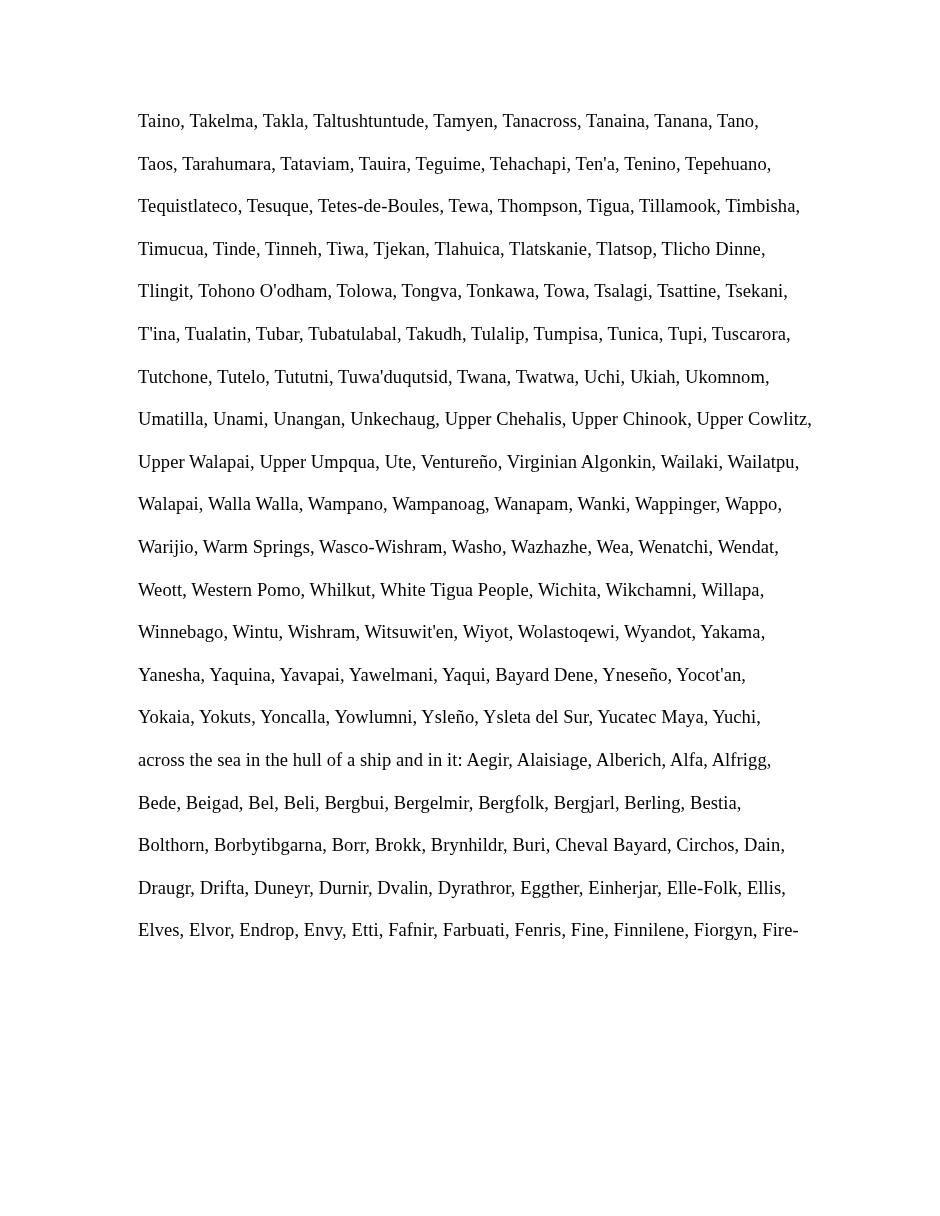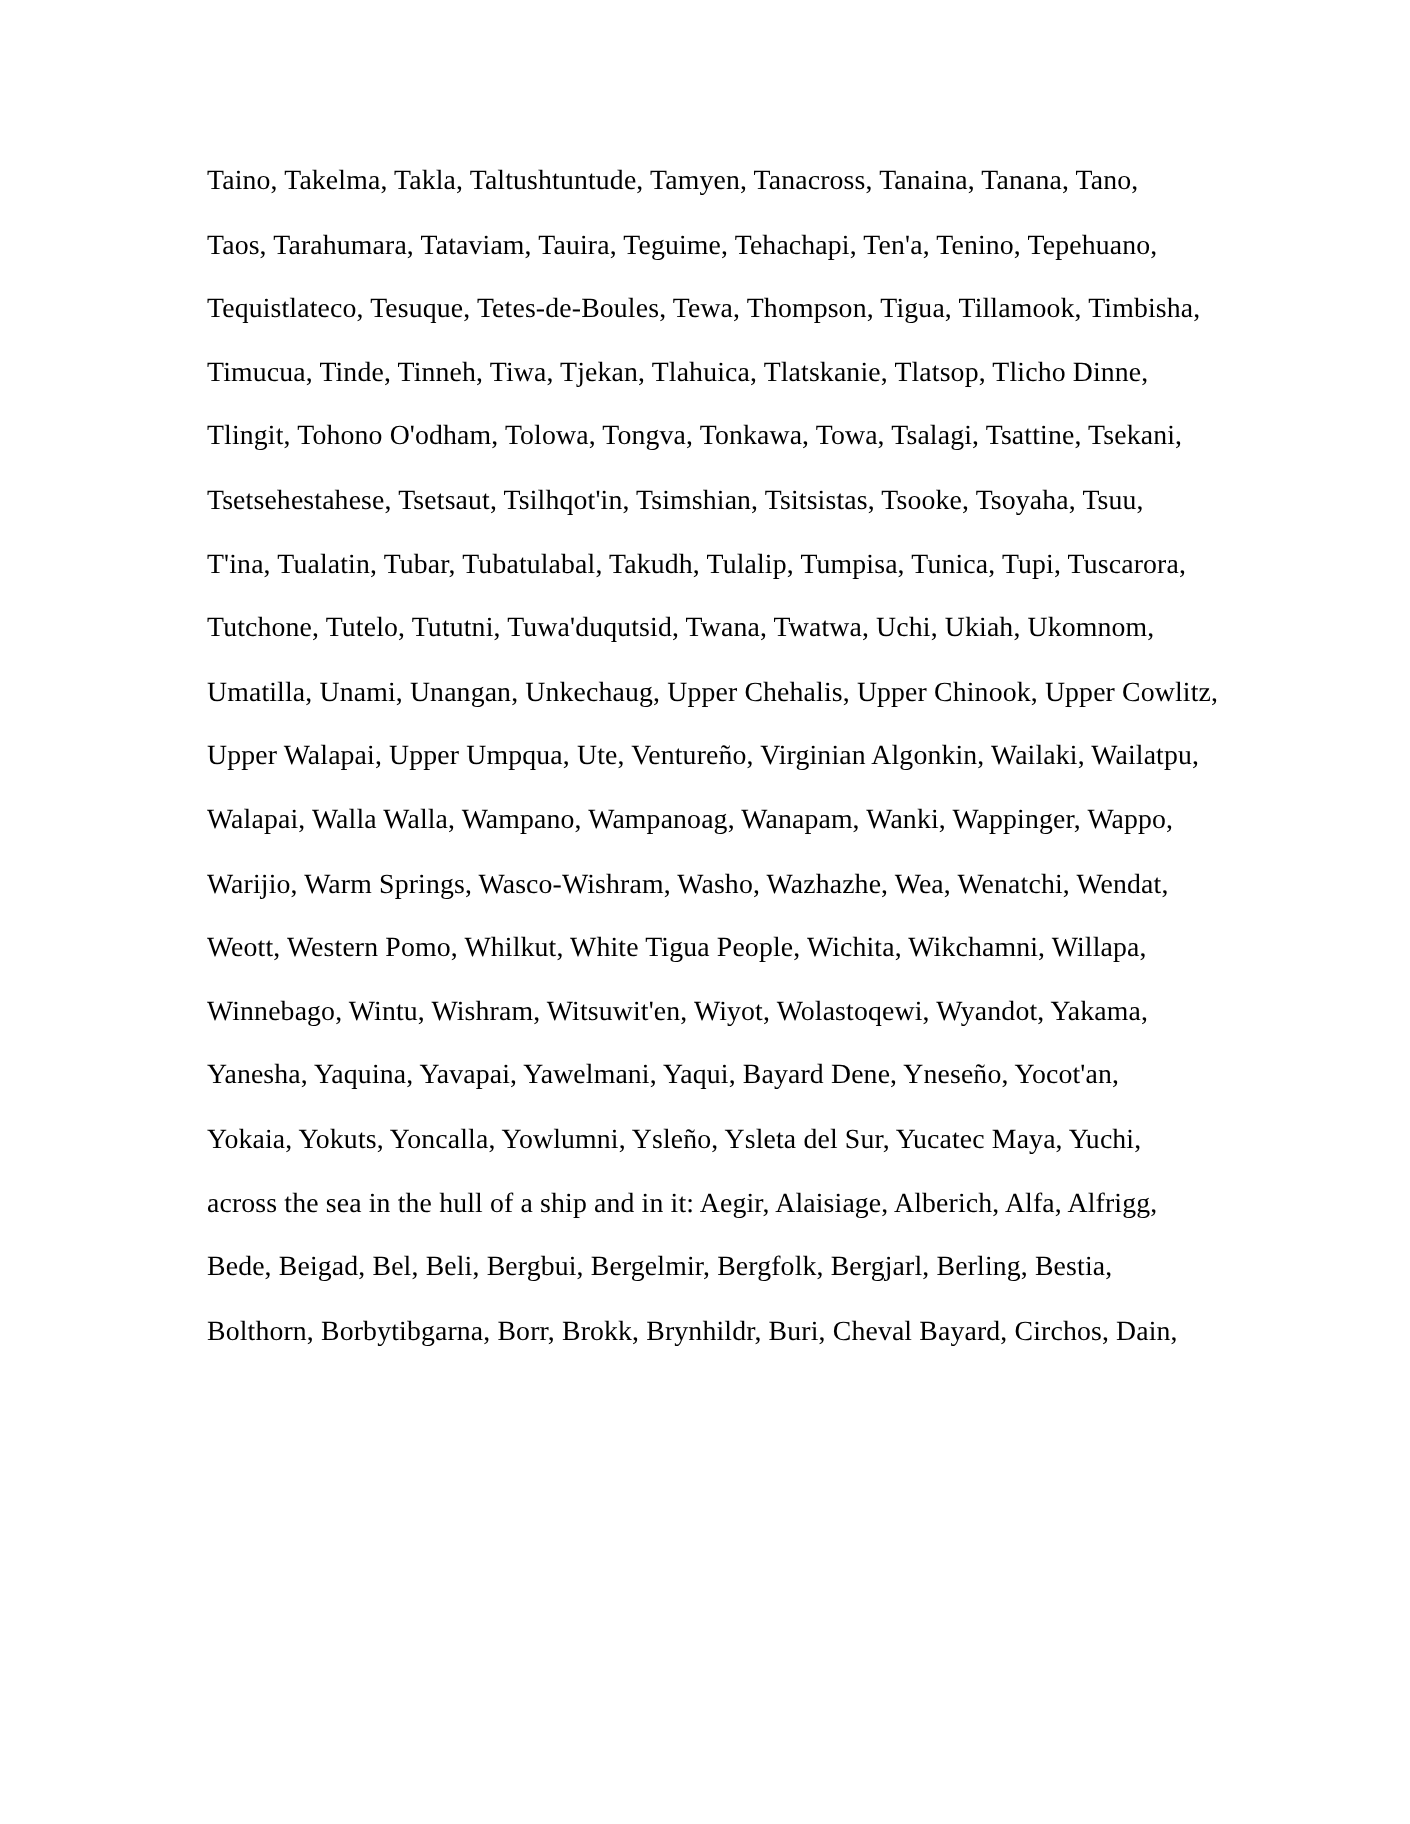--- a/index.html
+++ b/index.html
@@ -40,28 +40,29 @@
 </head>
 <body>
 
 <div class="page">
   <div class="text-block">
       <div class="text-line">Taino, Takelma, Takla, Taltushtuntude, Tamyen, Tanacross, Tanaina, Tanana, Tano,</div>
       <div class="text-line">Taos, Tarahumara, Tataviam, Tauira, Teguime, Tehachapi, Ten'a, Tenino, Tepehuano,</div>
       <div class="text-line">Tequistlateco, Tesuque, Tetes-de-Boules, Tewa, Thompson, Tigua, Tillamook, Timbisha,</div>
       <div class="text-line">Timucua, Tinde, Tinneh, Tiwa, Tjekan, Tlahuica, Tlatskanie, Tlatsop, Tlicho Dinne,</div>
       <div class="text-line">Tlingit, Tohono O'odham, Tolowa, Tongva, Tonkawa, Towa, Tsalagi, Tsattine, Tsekani,</div>
-      <div class="text-line">Tsetsehestahese, Tsetsaut, Tsilhqot'in, Tsimshian, Tsitsistas, Tsooke, Tsoyaha, Tsuu,</div>
       <div class="text-line">T'ina, Tualatin, Tubar, Tubatulabal, Takudh, Tulalip, Tumpisa, Tunica, Tupi, Tuscarora,</div>
       <div class="text-line">Tutchone, Tutelo, Tututni, Tuwa'duqutsid, Twana, Twatwa, Uchi, Ukiah, Ukomnom,</div>
       <div class="text-line">Umatilla, Unami, Unangan, Unkechaug, Upper Chehalis, Upper Chinook, Upper Cowlitz,</div>
       <div class="text-line">Upper Walapai, Upper Umpqua, Ute, Ventureño, Virginian Algonkin, Wailaki, Wailatpu,</div>
       <div class="text-line">Walapai, Walla Walla, Wampano, Wampanoag, Wanapam, Wanki, Wappinger, Wappo,</div>
       <div class="text-line">Warijio, Warm Springs, Wasco-Wishram, Washo, Wazhazhe, Wea, Wenatchi, Wendat,</div>
       <div class="text-line">Weott, Western Pomo, Whilkut, White Tigua People, Wichita, Wikchamni, Willapa,</div>
       <div class="text-line">Winnebago, Wintu, Wishram, Witsuwit'en, Wiyot, Wolastoqewi, Wyandot, Yakama,</div>
       <div class="text-line">Yanesha, Yaquina, Yavapai, Yawelmani, Yaqui, Bayard Dene, Yneseño, Yocot'an,</div>
       <div class="text-line">Yokaia, Yokuts, Yoncalla, Yowlumni, Ysleño, Ysleta del Sur, Yucatec Maya, Yuchi,</div>
       <div class="text-line">across the sea in the hull of a ship and in it: Aegir, Alaisiage, Alberich, Alfa, Alfrigg,</div>
       <div class="text-line">Bede, Beigad, Bel, Beli, Bergbui, Bergelmir, Bergfolk, Bergjarl, Berling, Bestia,</div>
       <div class="text-line">Bolthorn, Borbytibgarna, Borr, Brokk, Brynhildr, Buri, Cheval Bayard, Circhos, Dain,</div>
+      <div class="text-line">Draugr, Drifta, Duneyr, Durnir, Dvalin, Dyrathror, Eggther, Einherjar, Elle-Folk, Ellis,</div>
+      <div class="text-line">Elves, Elvor, Endrop, Envy, Etti, Fafnir, Farbuati, Fenris, Fine, Finnilene, Fiorgyn, Fire-</div>
     </div>
 </div>
 
 </body></html>

